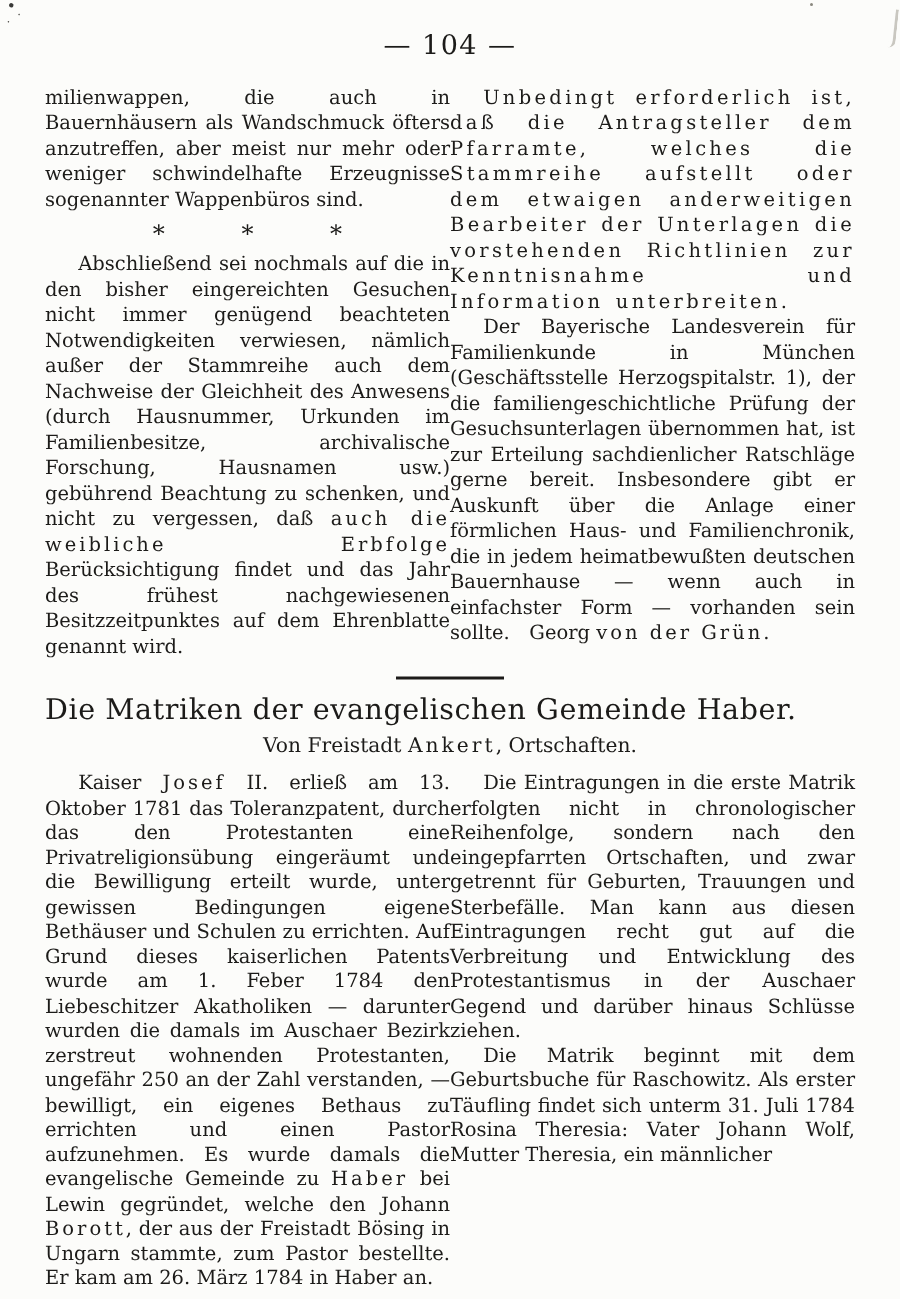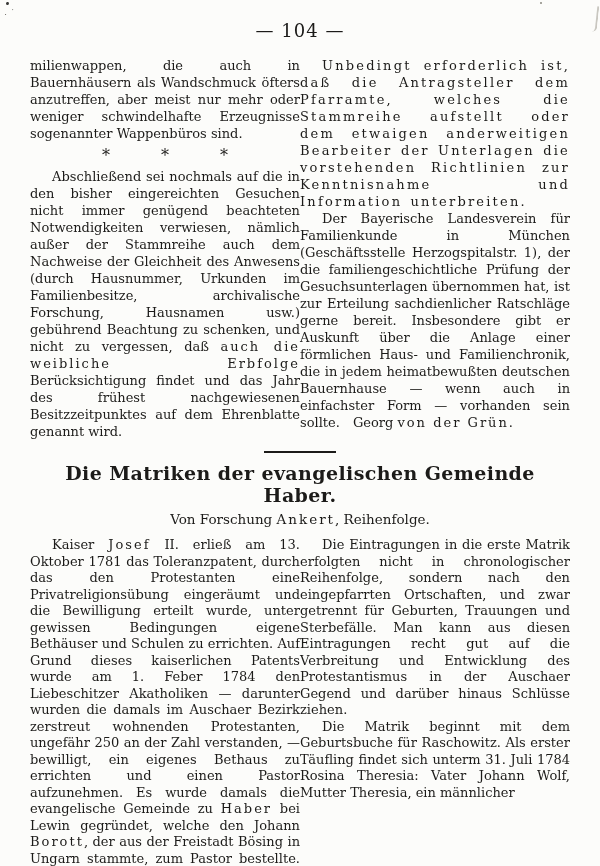--- a/index.html
+++ b/index.html
@@ -33,22 +33,22 @@
     margin: 5px 0 4px 0;
     text-indent: 0;
   }
   .rule {
     width: 72px; height: 2px;
     background: #1c1b19;
     margin: 11px auto 9px auto;
   }
   .title {
     font-size: 19px;
-    font-weight: bold;
-    text-align: center;
+    font-weight: normal;
+    text-align: left;
     letter-spacing: 0.4px;
     margin: 0 0 5px 0;
   }
   .byline {
     text-align: center;
     font-size: 13.5px;
     margin: 0 0 10px 0;
   }
   
   .artifact { position: absolute; pointer-events: none; }
@@ -88,21 +88,21 @@
     </div>
     <div class="col">
       <p class="indent gblock">Unbedingt erforderlich ist, daß die Antragsteller dem Pfarramte, welches die Stammreihe aufstellt oder dem etwaigen anderweitigen Bearbeiter der Unterlagen die vorstehenden Richtlinien zur Kenntnisnahme und Information unterbreiten.</p>
       <p class="indent"><span>Der Bayerische Landesverein für Familienkunde in München (Geschäftsstelle Herzogspitalstr. 1), der die familiengeschichtliche Prüfung der Gesuchsunterlagen übernommen hat, ist zur Erteilung sachdienlicher Ratschläge gerne bereit. Insbesondere gibt er Auskunft über die Anlage einer förmlichen Haus- und Familienchronik, die in jedem heimatbewußten deutschen Bauernhause — wenn auch in einfachster Form — vorhanden sein sollte. </span><span>Georg </span><span class="gesperrt">von der Grün.</span></p>
     </div>
   </div>
 
   <div class="rule"></div>
 
   <h1 class="title">Die Matriken der evangelischen Gemeinde Haber.</h1>
-  <div class="byline"><span>Von Forschung </span><span class="gesperrt">Ankert</span><span>, Reihenfolge.</span></div>
+  <div class="byline"><span>Von Freistadt </span><span class="gesperrt">Ankert</span><span>, Ortschaften.</span></div>
 
   <div class="cols s2">
     <div class="col">
       <p class="indent"><span>Kaiser </span><span class="gesperrt">Josef</span><span> II. erließ am 13. Oktober 1781 das Toleranzpatent, durch das den Protestanten eine Privatreligionsübung eingeräumt und die Bewilligung erteilt wurde, unter gewissen Bedingungen eigene Bethäuser und Schulen zu errichten. Auf Grund dieses kaiserlichen Patents wurde am 1. Feber 1784 den Liebeschitzer Akatholiken — darunter wurden die damals im Auschaer Bezirk zerstreut wohnenden Protestanten, ungefähr 250 an der Zahl verstanden, — bewilligt, ein eigenes Bethaus zu errichten und einen Pastor aufzunehmen. Es wurde damals die evangelische Gemeinde zu </span><span class="gesperrt">Haber</span><span> bei Lewin gegründet, welche den Johann </span><span class="gesperrt">Borott</span><span>, der aus der Freistadt Bösing in Ungarn stammte, zum Pastor bestellte. Er kam am 26. März 1784 in Haber an.</span></p>
 
     </div>
     <div class="col">
       <p class="indent">Die Eintragungen in die erste Matrik erfolgten nicht in chronologischer Reihenfolge, sondern nach den eingepfarrten Ortschaften, und zwar getrennt für Geburten, Trauungen und Sterbefälle. Man kann aus diesen Eintragungen recht gut auf die Verbreitung und Entwicklung des Protestantismus in der Auschaer Gegend und darüber hinaus Schlüsse ziehen.</p>
       <p class="indent">Die Matrik beginnt mit dem Geburtsbuche für Raschowitz. Als erster Täufling findet sich unterm 31. Juli 1784 Rosina Theresia: Vater Johann Wolf, Mutter Theresia, ein männlicher</p>
     </div>

